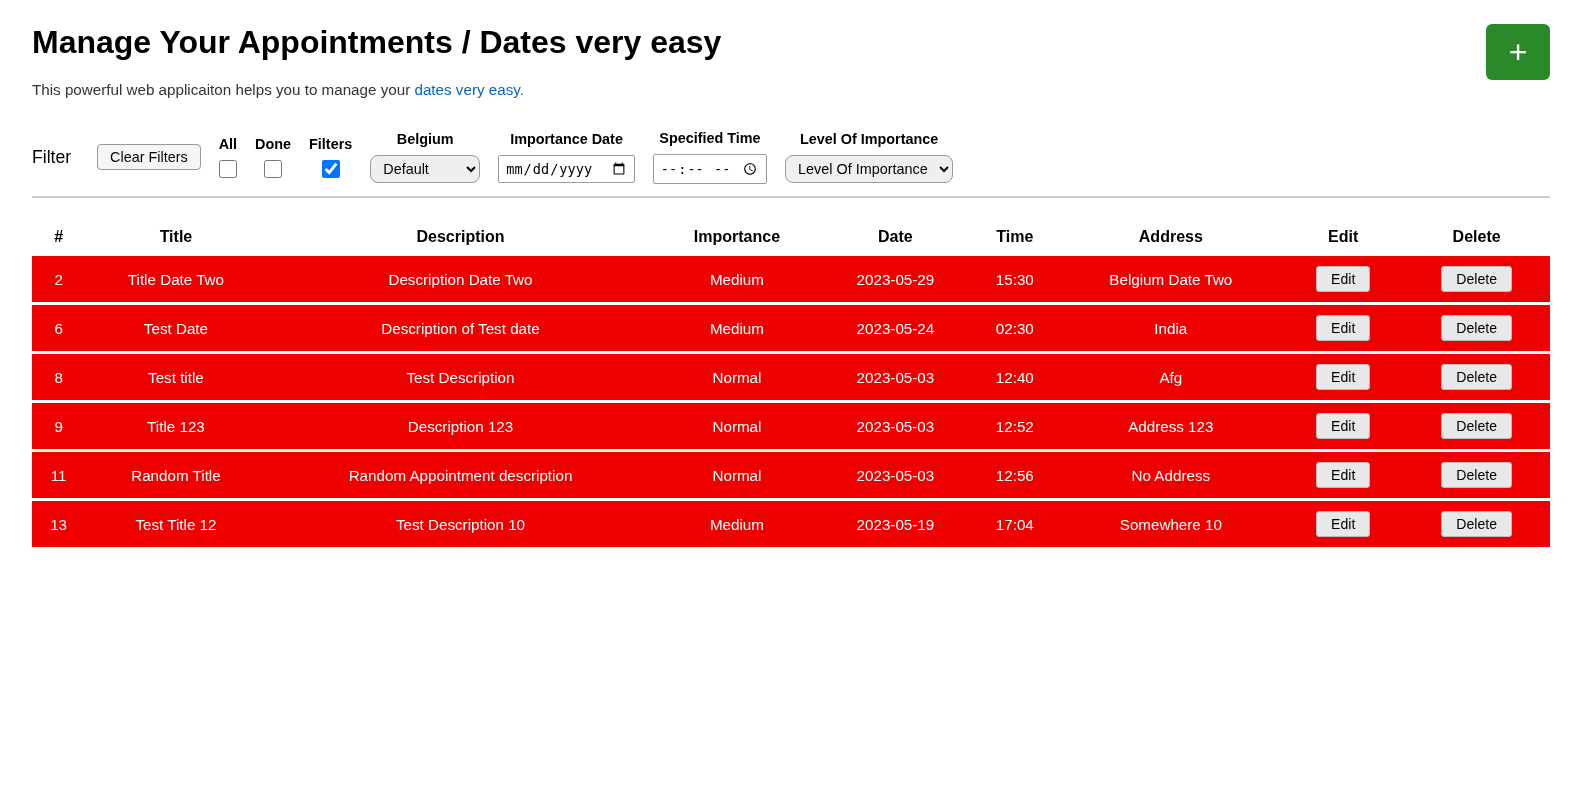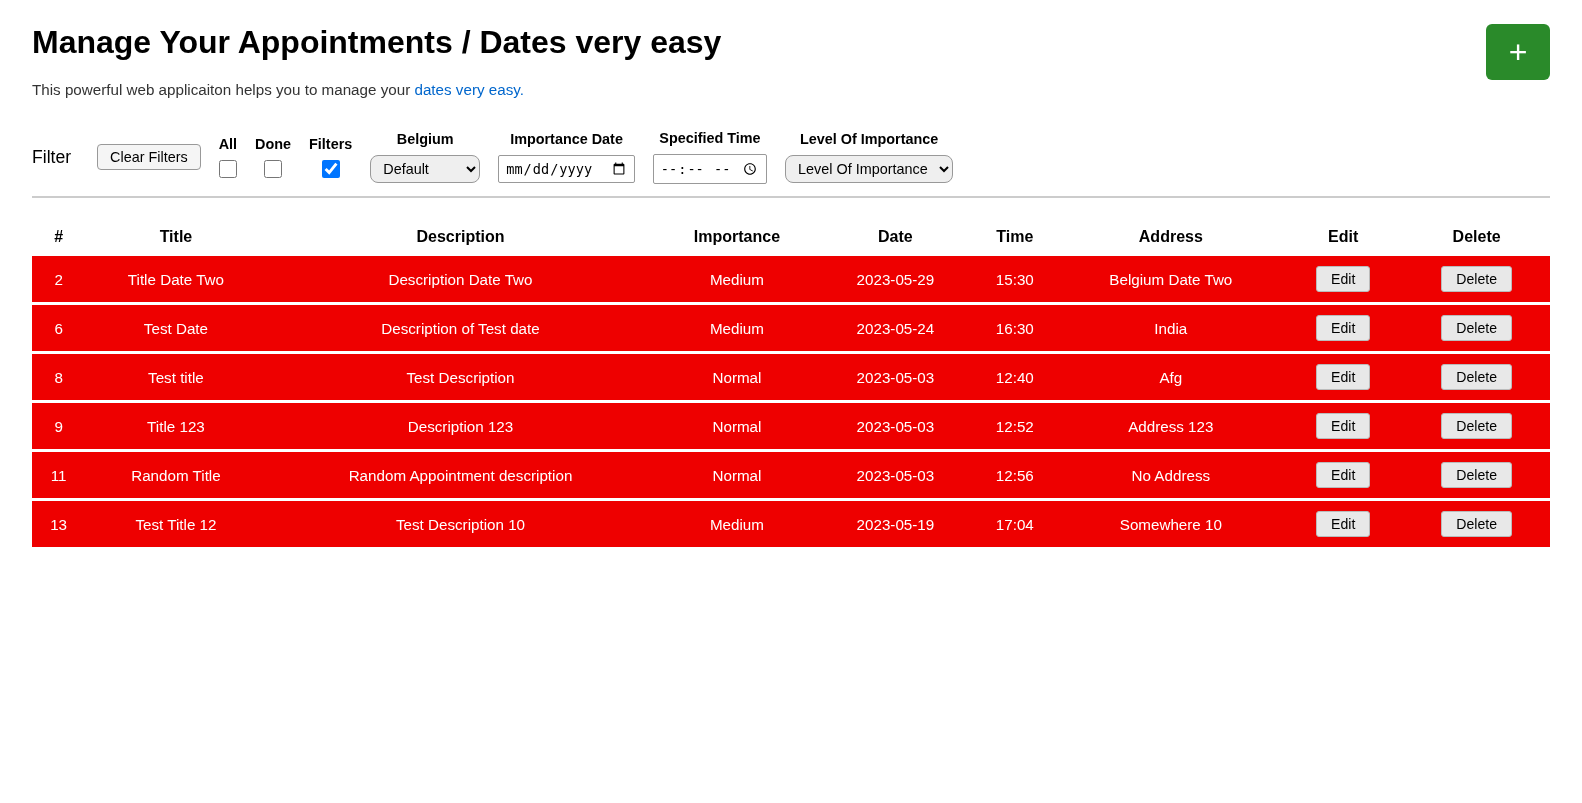--- a/index.html
+++ b/index.html
@@ -214,21 +214,21 @@
       <td>
         <button class="row-btn">Delete</button>
       </td>
     </tr>
       <tr>
       <td>6</td>
       <td>Test Date</td>
       <td>Description of Test date</td>
       <td>Medium</td>
       <td>2023-05-24</td>
-      <td>16:30</td>
+      <td>02:30</td>
       <td>India</td>
       <td>
         <button class="row-btn">Edit</button>
       </td>
       <td>
         <button class="row-btn">Delete</button>
       </td>
     </tr>
       <tr>
       <td>8</td>

